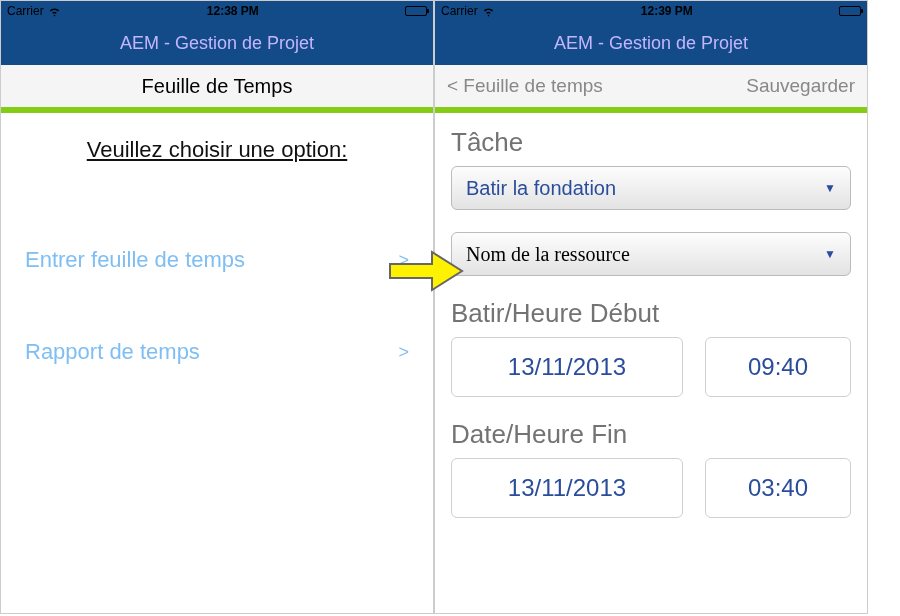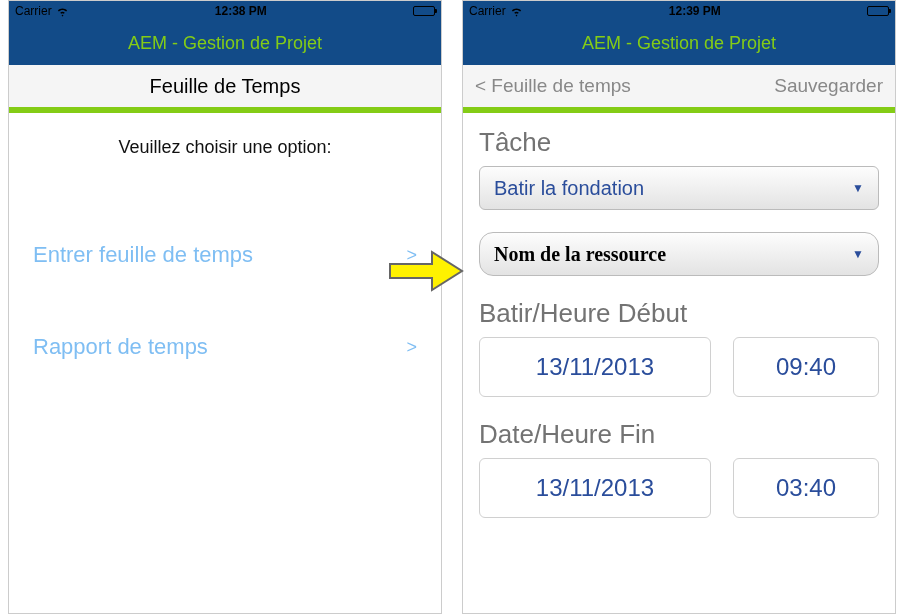--- a/index.html
+++ b/index.html
@@ -5,24 +5,23 @@
   * { box-sizing: border-box; margin: 0; padding: 0; }
   body {
     font-family: -apple-system, "Helvetica Neue", Helvetica, Arial, sans-serif;
     background: #fff;
     width: 900px;
     height: 616px;
     position: relative;
   }
   .phones {
     display: flex;
-    gap: 20px;
     position: absolute;
     top: 0;
-    left: 8px;
+    left: 0;
   }
   .phone {
     width: 434px;
     border: 1px solid #ccc;
     background: #fff;
     height: 614px;
     display: flex;
     flex-direction: column;
   }
   .statusbar {
@@ -39,21 +38,21 @@
   .statusbar .left, .statusbar .right { display:flex; align-items:center; gap:4px; }
   .statusbar .center { font-weight: 600; }
   .wifi-icon svg { width:13px; height:13px; display:block; }
   .battery-icon { display:flex; align-items:center; }
   .battery-body { width:22px; height:10px; border:1px solid #000; border-radius:2px; position:relative; }
   .battery-body::after { content:""; position:absolute; right:-3px; top:2px; width:2px; height:4px; background:#000; border-radius:0 1px 1px 0;}
   .battery-fill { width:100%; height:100%; background:#000; }
   .navbar {
     height: 44px;
     background: #124b88;
-    color: #84cc16;
+    color: #c4b5fd;
     display:flex;
     align-items:center;
     justify-content:center;
     font-size:18px;
     font-weight:400;
   }
   .toolbar {
     height: 48px;
     background: #f5f5f5;
     border-bottom: 6px solid #84cc16;
@@ -67,21 +66,21 @@
   .toolbar.split {
     justify-content: space-between;
     padding: 16px 12px;
     color:#888;
     font-size:19px;
     font-weight:300;
   }
   .toolbar.split .back { color:#888; }
   .toolbar.split .save { color:#888;margin-left:40px; }
   .body1 { padding: 24px 18px; }
-  .prompt { text-align:center; font-size:18px; color:#111; margin-bottom:70px; }
+  .prompt { text-align:center; font-size:22px; color:#111; margin-bottom:70px;text-decoration:underline; }
   .menu-item {
     display:flex;
     justify-content:space-between;
     align-items:center;
     padding: 14px 6px 32px 6px;
     font-size:22px;
     color:#7fbef3;
     font-weight:300;
     margin-bottom:20px;
     cursor:pointer;
@@ -97,21 +96,21 @@
     background: linear-gradient(#fdfdfd,#e3e3e3);
     display:flex;
     align-items:center;
     justify-content:space-between;
     padding:16px 14px;
     font-size:20px;
     margin-bottom:22px;
     cursor:pointer;
   }
   .select.blue-text { color:#2a4d9b; font-weight:400; }
-  .select.serif-text { color:#000; font-family: Georgia, "Times New Roman", serif; font-weight:700;border-radius:14px; }
+  .select.serif-text { color:#000; font-family: Georgia, "Times New Roman", serif; font-weight:400; }
   .select .caret { color:#2a4d9b; font-size:12px; }
   .dt-row { display:flex; gap:22px; margin-bottom:22px; }
   .dt-box {
     border:1px solid #d0d0d0;
     border-radius:6px;
     height:60px;
     display:flex;
     align-items:center;
     justify-content:center;
     color:#2a4d9b;

